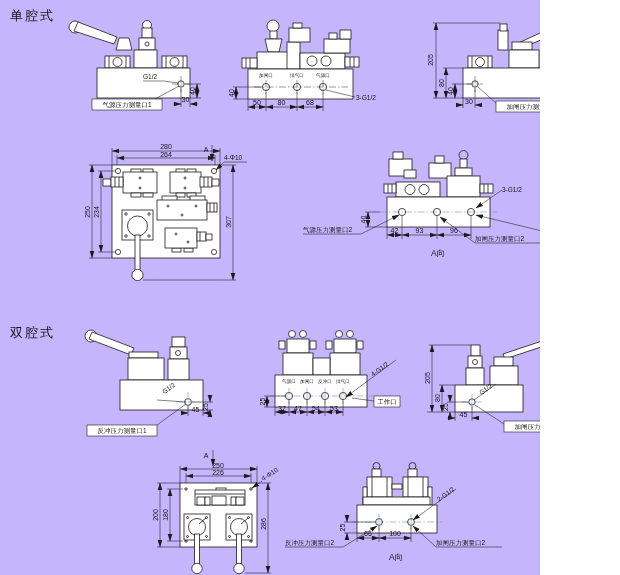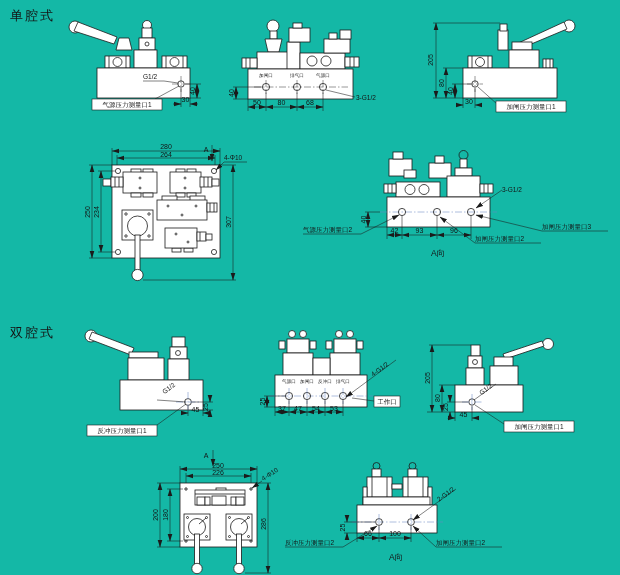--- a/index.html
+++ b/index.html
@@ -1,16 +1,16 @@
 <!DOCTYPE html>
 <html><head>
 <meta charset="utf-8">
 <style>
   html,body{margin:0;padding:0;background:#fff}
-  #stage{position:relative;width:620px;height:575px;background:#14b8a6;overflow:hidden}
+  #stage{position:relative;width:540px;height:575px;background:#c4b5fd;overflow:hidden}
   text{font-family:"Liberation Sans","DejaVu Sans",sans-serif;fill:#141414}
   .tt{font-size:13px;letter-spacing:2px}
   .tn{font-size:7px}
   .tl{font-size:6.5px}
   .tp{font-size:4.6px}
   .tc{font-size:8.5px}
   .s{stroke:#1b1b1b;stroke-width:.8;fill:none}
   .sf{stroke:#1b1b1b;stroke-width:.8;fill:#fff}
   .d{stroke:#1b1b1b;stroke-width:.55;fill:none}
   .bx{stroke:#1b1b1b;stroke-width:.6;fill:#fff}

